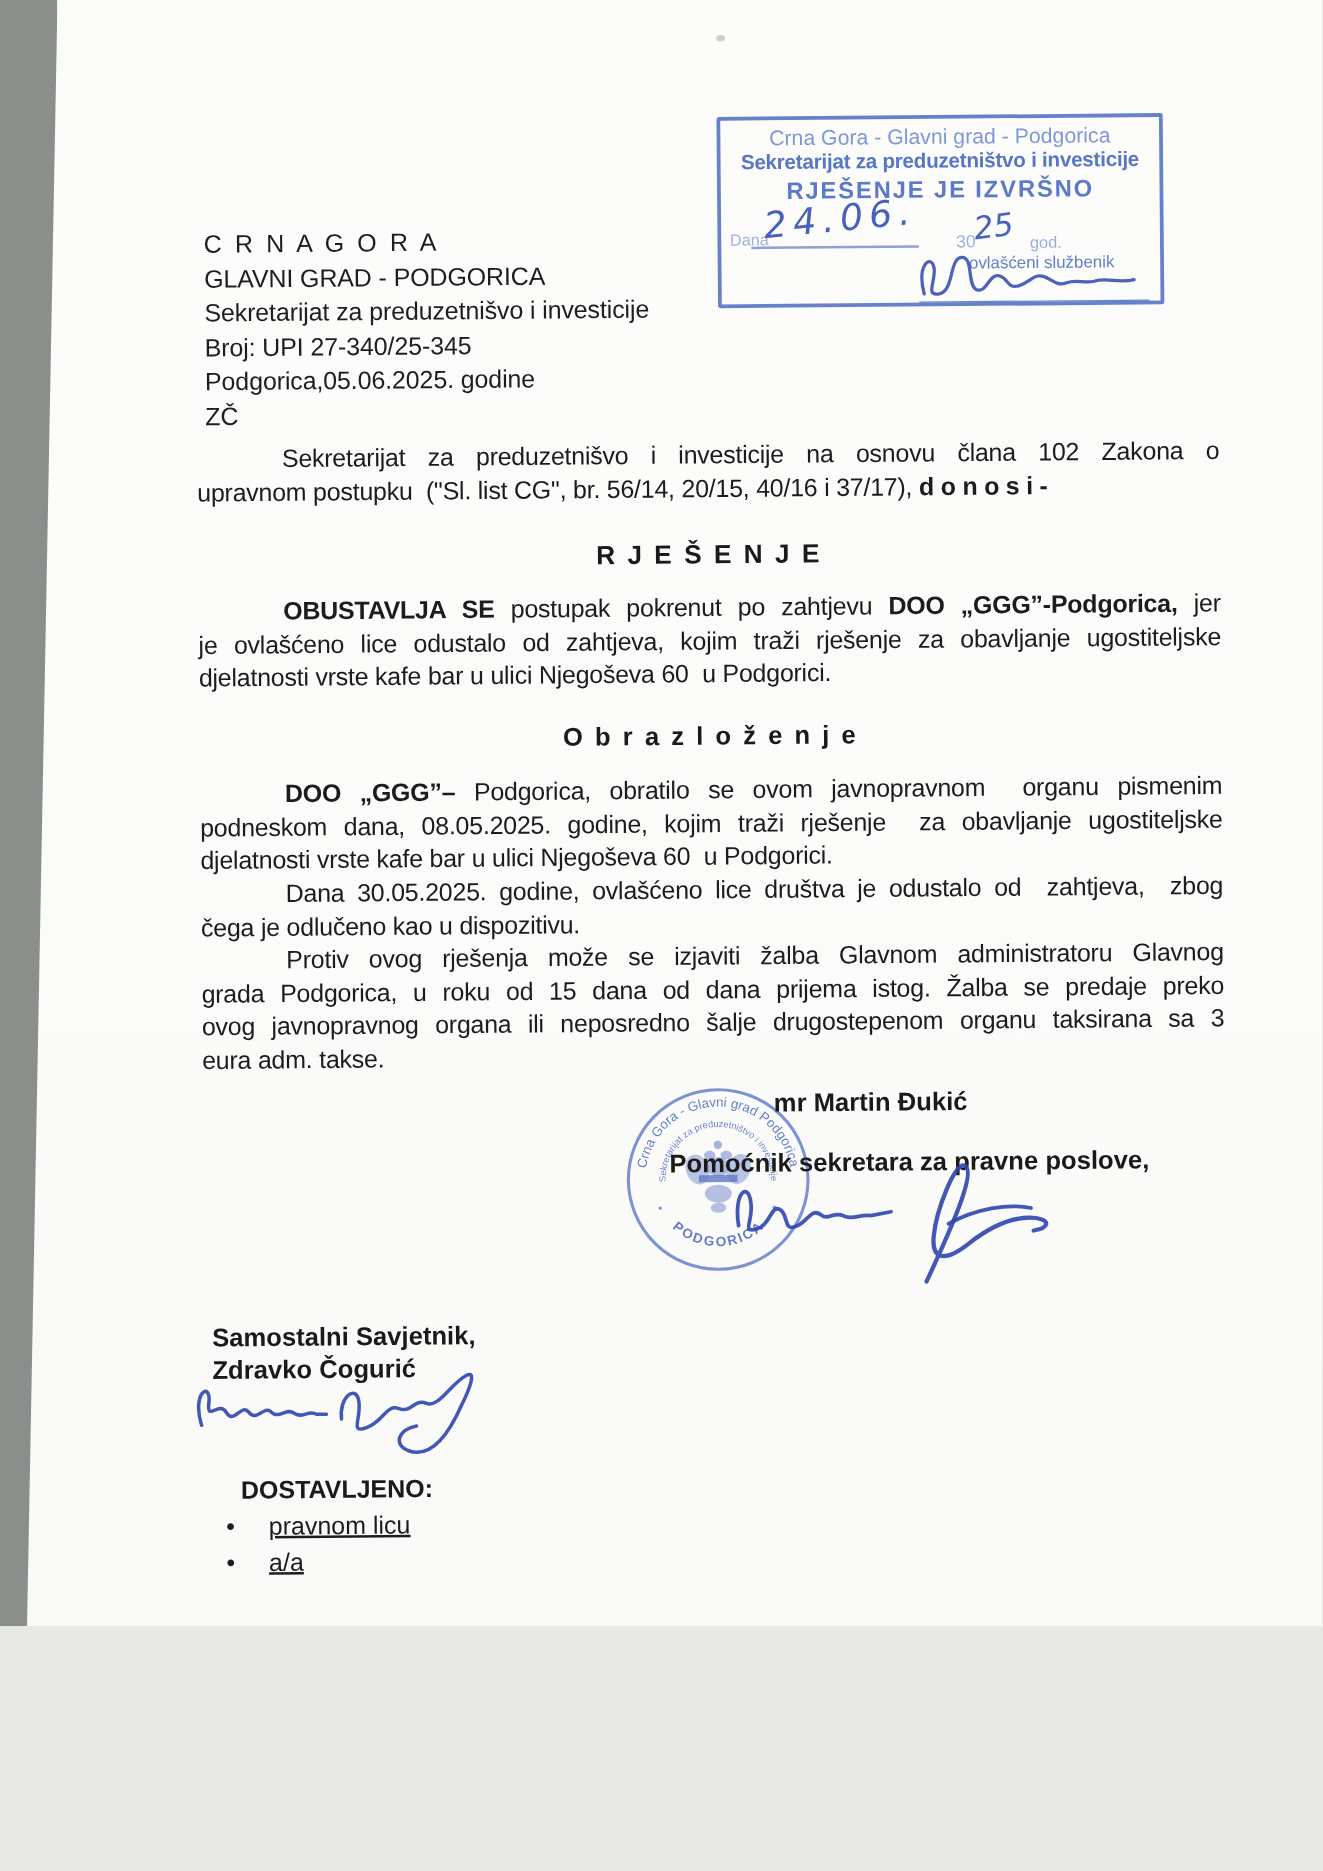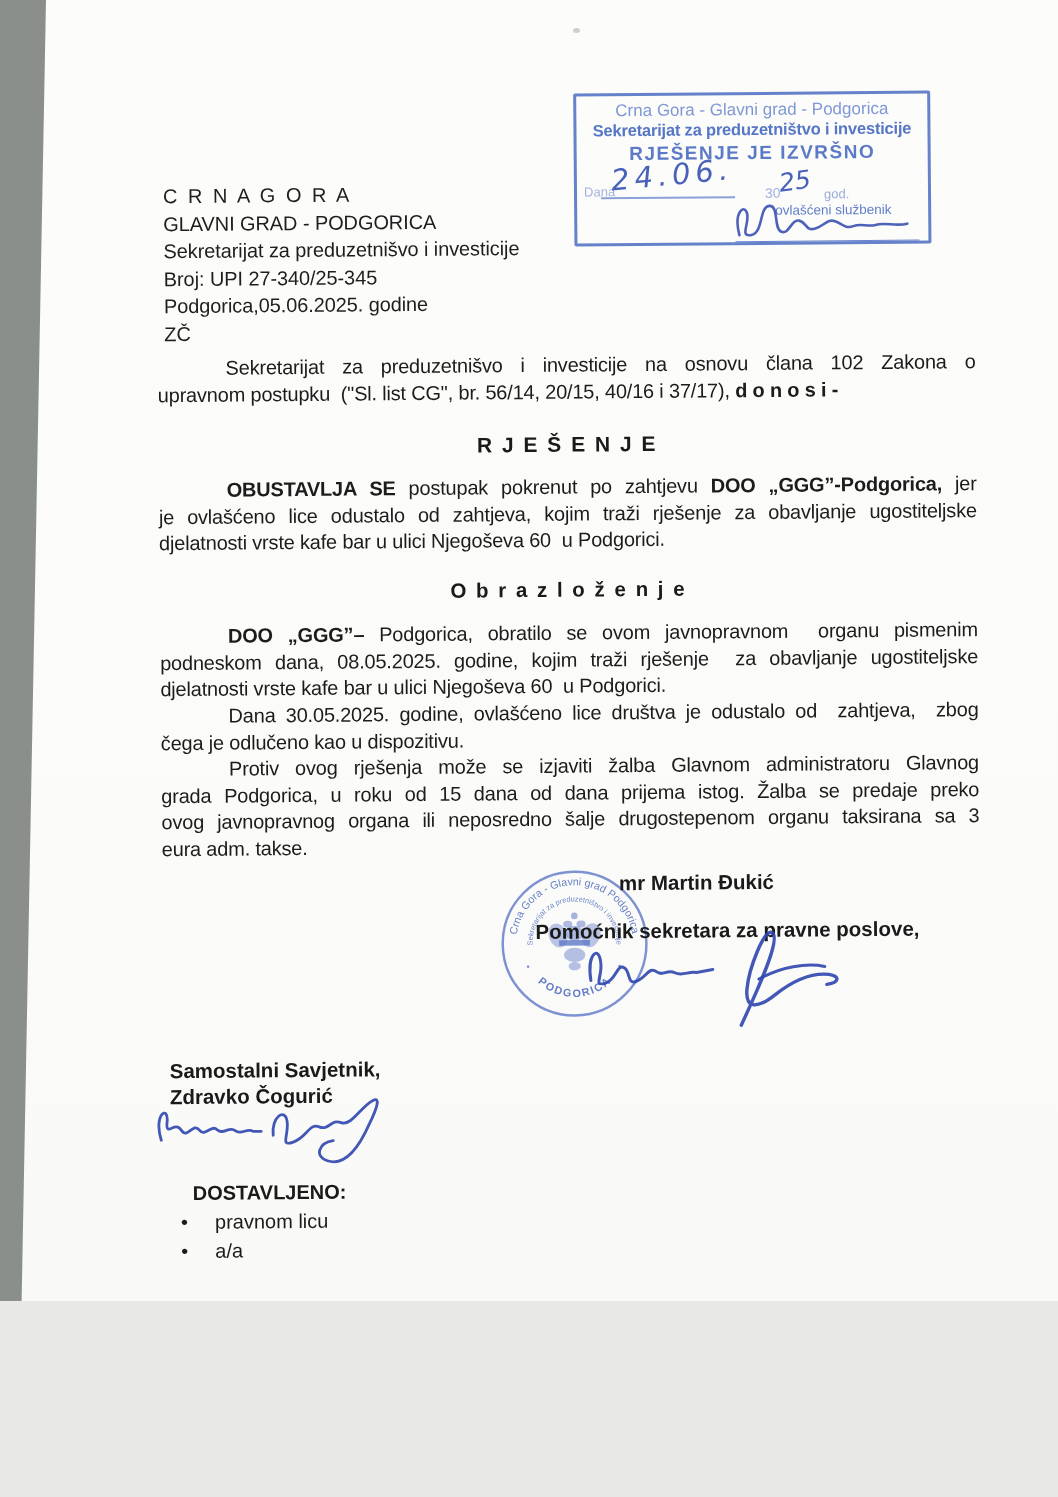--- a/index.html
+++ b/index.html
@@ -68,21 +68,21 @@
   
   .clerk{position:absolute;left:166px;top:1055px;font-size:20.5px;font-weight:bold;
     line-height:26px;color:#1a1a1a;}
   .clerk-sig{position:absolute;left:145px;top:1093px;width:260px;height:80px;}
 
   
   .delivery-heading{position:absolute;left:188px;top:1179px;font-size:20px;font-weight:bold;
     color:#1a1a1a;}
   .delivery-list{position:absolute;left:170px;top:1205px;margin:0;padding:0;list-style:none;
     font-size:20px;line-height:28.5px;color:#1c1c1c;}
-  .delivery-list li{position:relative;padding-left:40px;}
+  .delivery-list li{position:relative;padding-left:40px;text-decoration:underline;}
   .delivery-list li::before{content:"•";position:absolute;left:6px;top:0;font-size:20px;}
 
   .footer{position:absolute;left:42px;top:1457px;width:1016px;text-align:center;
     font-size:15px;font-style:italic;color:#3a3a3a;}
 </style>
 </head>
 <body>
 
 <div class="page">
   <div class="scan-strip"></div>

